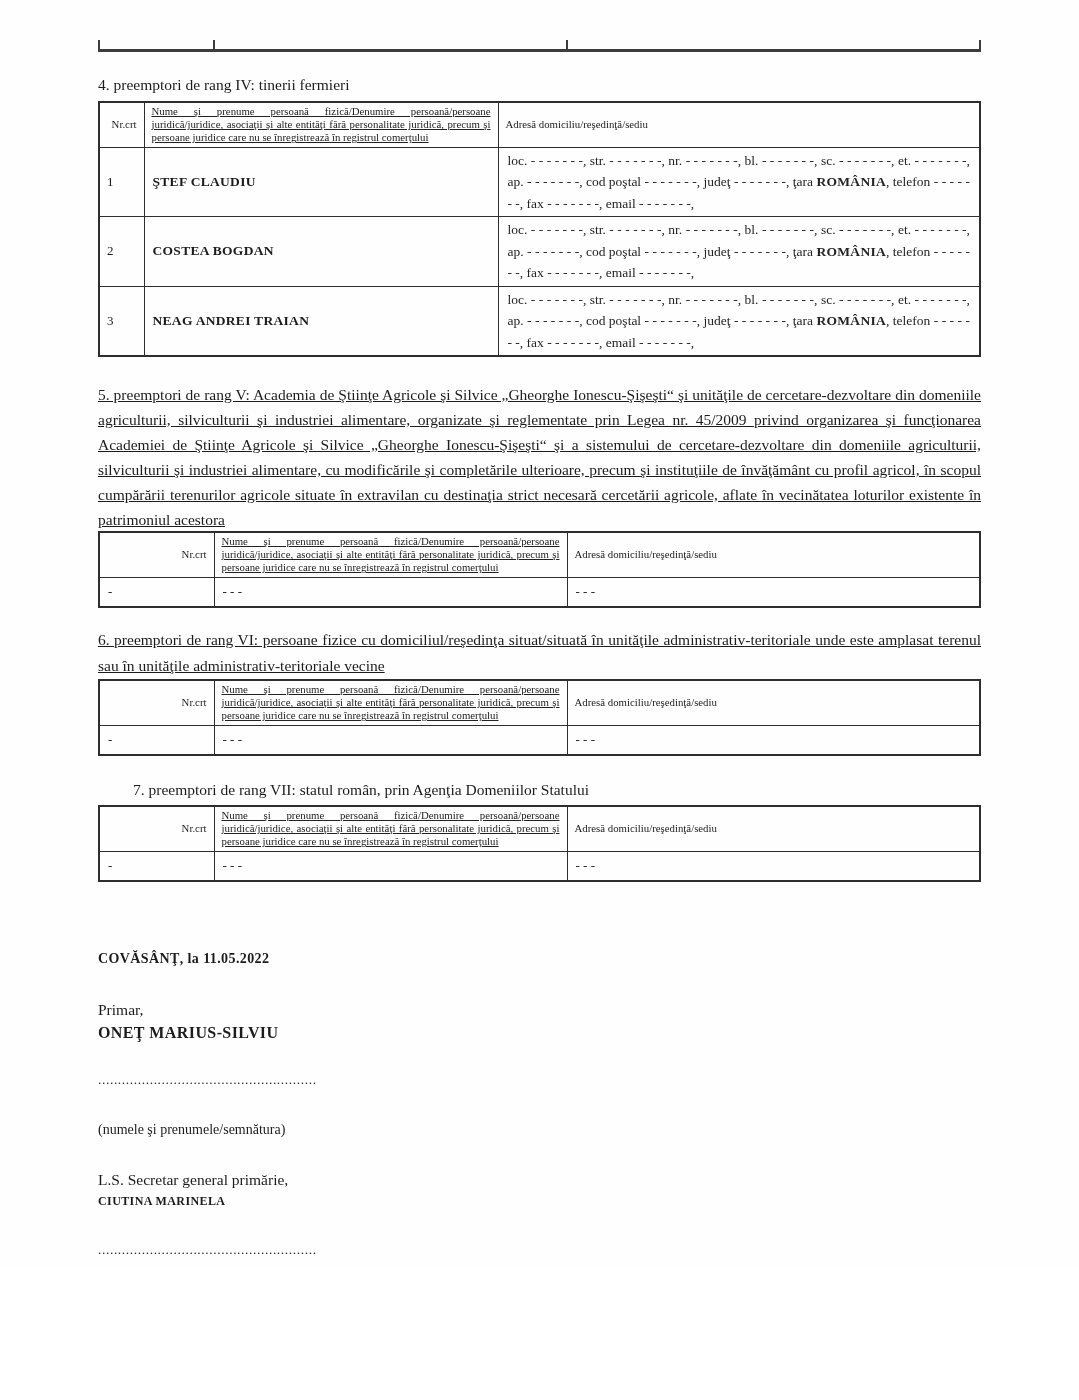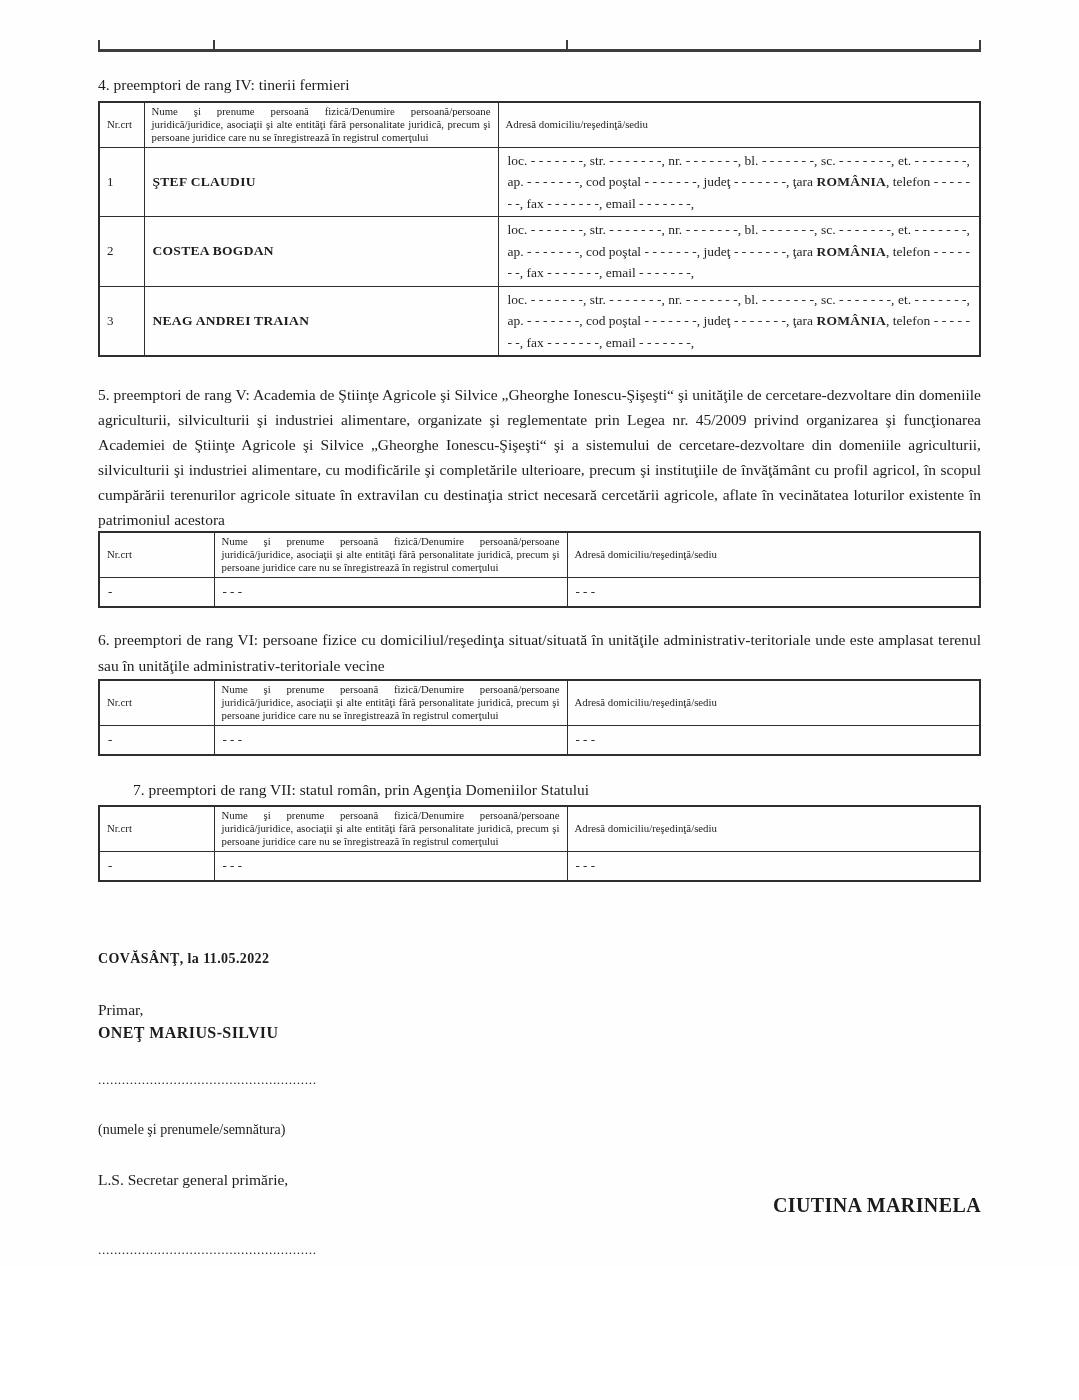--- a/index.html
+++ b/index.html
@@ -9,58 +9,58 @@
     font-family:"Liberation Serif", serif; color:#1c1c1c;
   }
   .abs { position:absolute; left:98px; width:883px; }
 
   
   .top-rule { top:40px; height:9px; border-bottom:3px solid #3d3d3d; }
   .top-rule .tick { position:absolute; bottom:0; width:2px; height:9px; background:#3d3d3d; }
   .tick-a { left:0; }   .tick-b { left:115px; } .tick-c { left:468px; } .tick-d { left:881px; }
 
   .heading { font-size:15.5px; line-height:25px; }
-  .just { text-align:justify; }
+  .just { text-align:justify;text-decoration:underline; }
 
   .h4  { top:72px; }
   .para5 { top:382px; line-height:25px; }
   .h6  { top:627px; line-height:26px; }
   .h7  { top:777px;margin-left:35px; }
 
   table.tbl { border-collapse:collapse; width:883px; table-layout:fixed;
               border:2px solid #2e2e2e; }
   table.tbl td { border:1.5px solid #2e2e2e; vertical-align:middle;
                  overflow:hidden; }
   .t1 { top:101px; }
   .t2 { top:531px; }
   .t3 { top:679px; }
   .t4 { top:805px; }
 
   tr.hdr { height:43px; }
   tr.hdr td { font-size:10.8px; line-height:13.2px; padding:2px 7px; color:#222; }
-  td.nrcrt { font-size:12.5px; padding:2px 4px; }
+  td.nrcrt { font-size:12.5px; padding:2px 4px;text-align:right; }
 
   tr.person-row { height:67px; }
   td.nr   { font-size:13px; padding:2px 7px; }
   td.name { font-weight:bold; font-size:13.5px; letter-spacing:0.3px; padding:2px 8px; }
   td.addr { font-size:13.5px; line-height:21.5px; padding:2px 9px; text-align:justify; color:#242424; }
   td.addr b { letter-spacing:0.3px; }
 
   tr.empty-row { height:30px; }
   tr.empty-row td { font-size:13px; padding:2px 8px; }
 
   .footer-line { font-size:15.5px; }
   .bold-line { font-weight:bold; letter-spacing:0.4px; }
   .place-date { top:951px; font-size:14px; }
   .primar-label { top:1001px; }
   .primar-name { top:1024px; font-size:16px; }
   .dots1 { top:1072px; }
   .caption1 { top:1098px; }
   .ls-label { top:1171px; }
-  .secretary-name { top:1194px; font-size:20px;text-align:right; }
+  .secretary-name { top:1194px; font-size:12px; }
   .dots2 { top:1242px; }
   .caption2 { top:1268px; }
   .dots { font-size:13.5px; letter-spacing:0.6px; color:#2a2a2a; white-space:nowrap; }
   .caption { font-size:14px;margin-top:24px; }
 </style>
 </head>
 <body>
 
 <div class="page">
 

